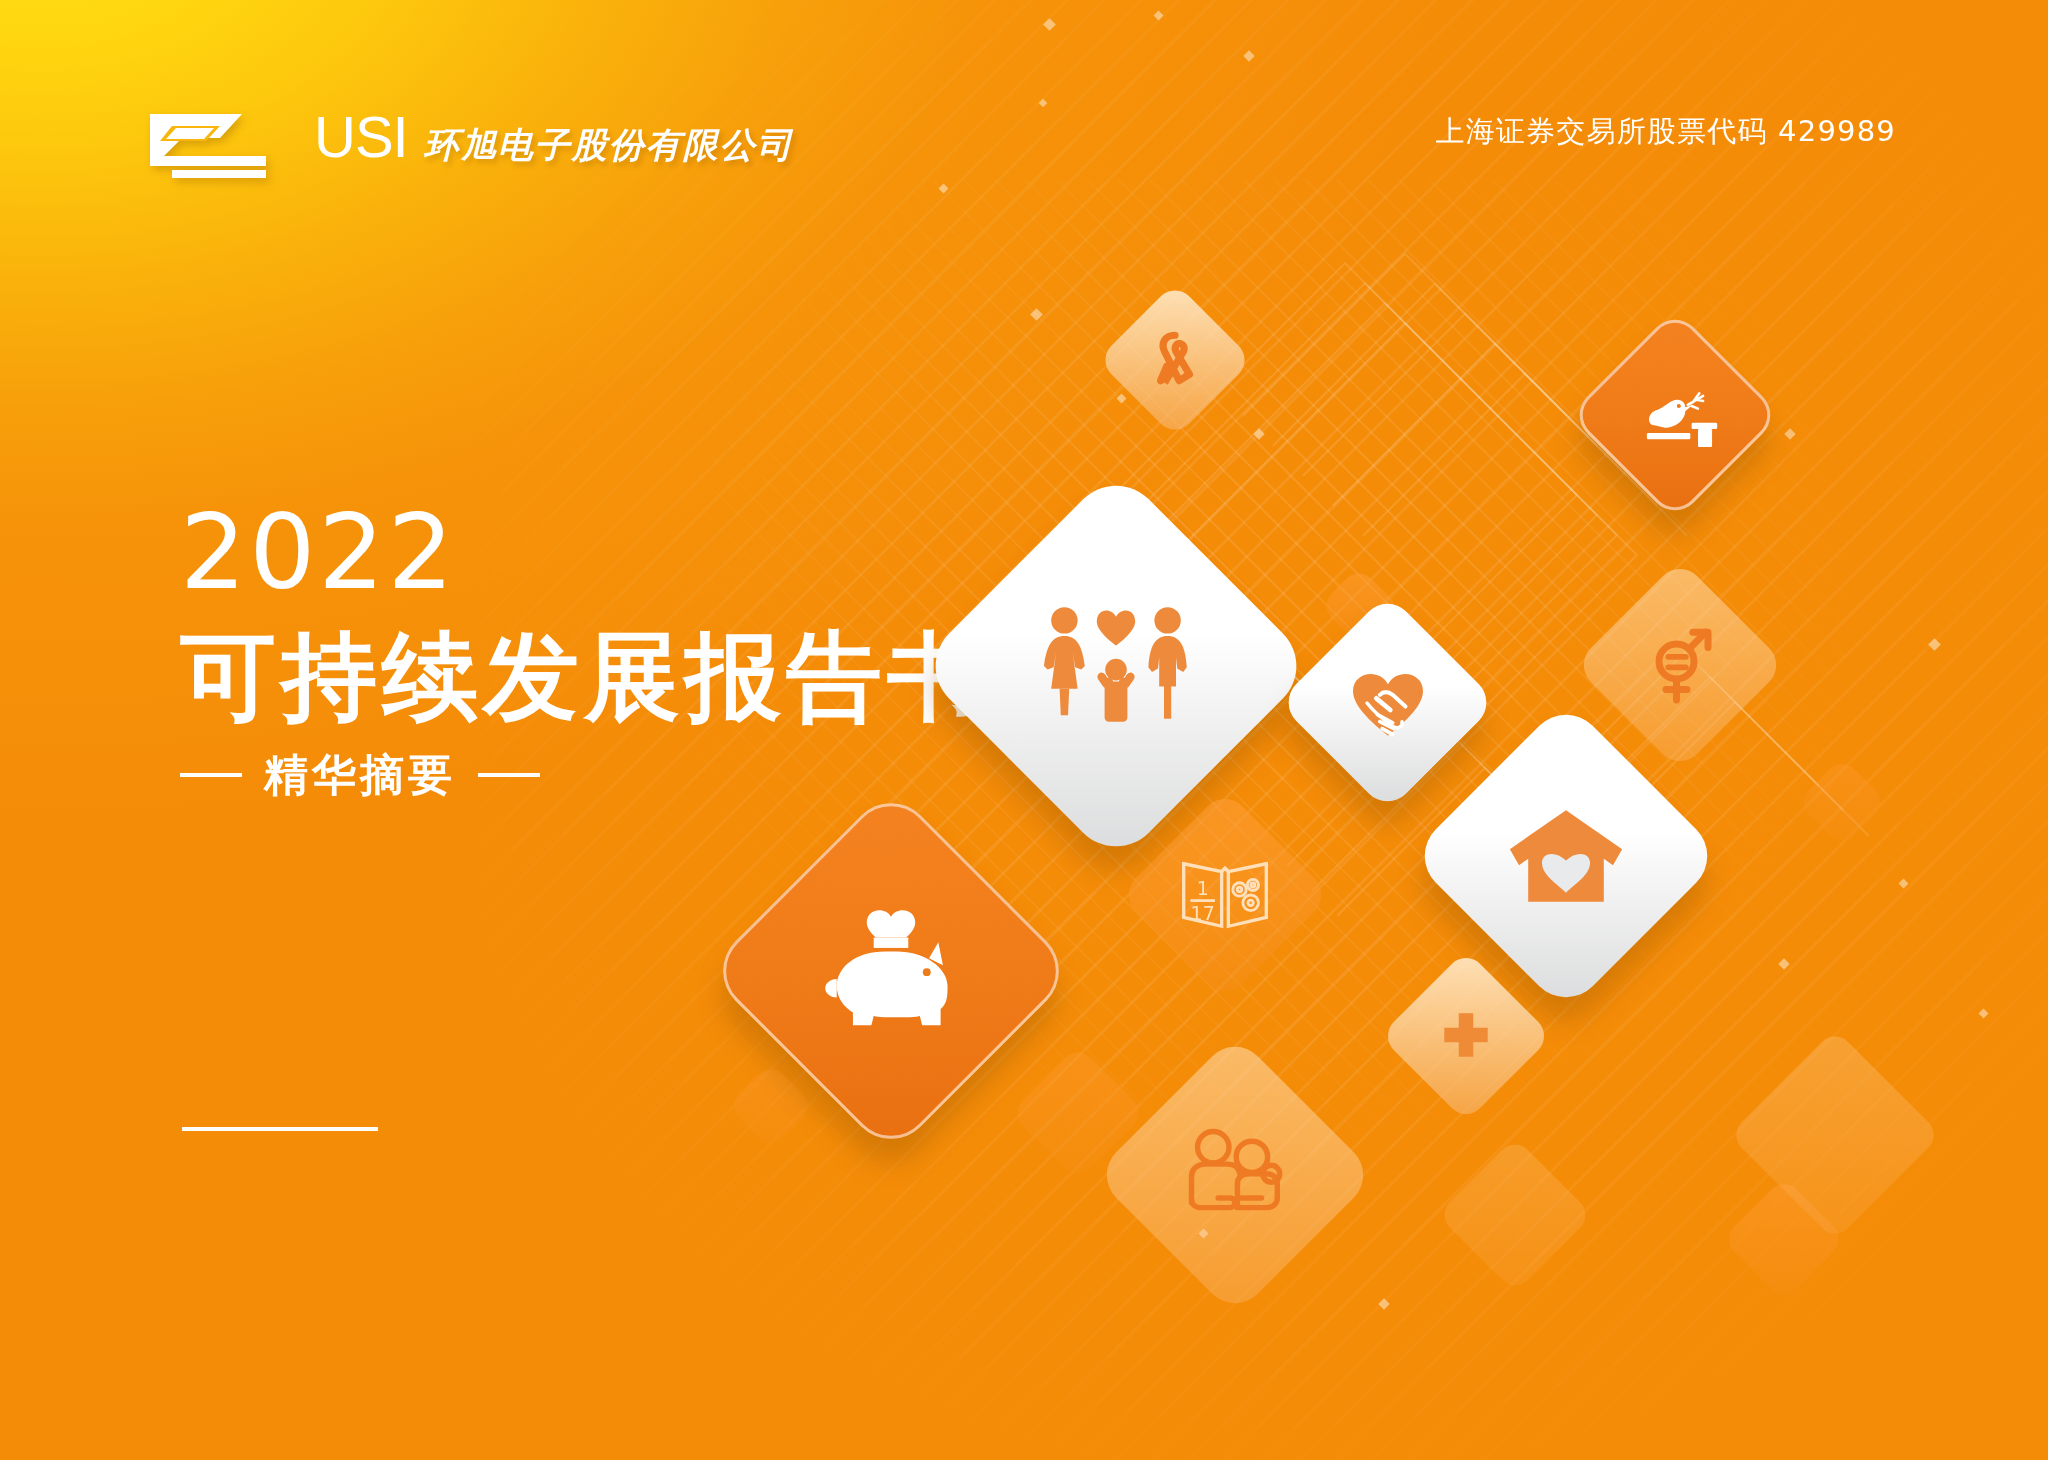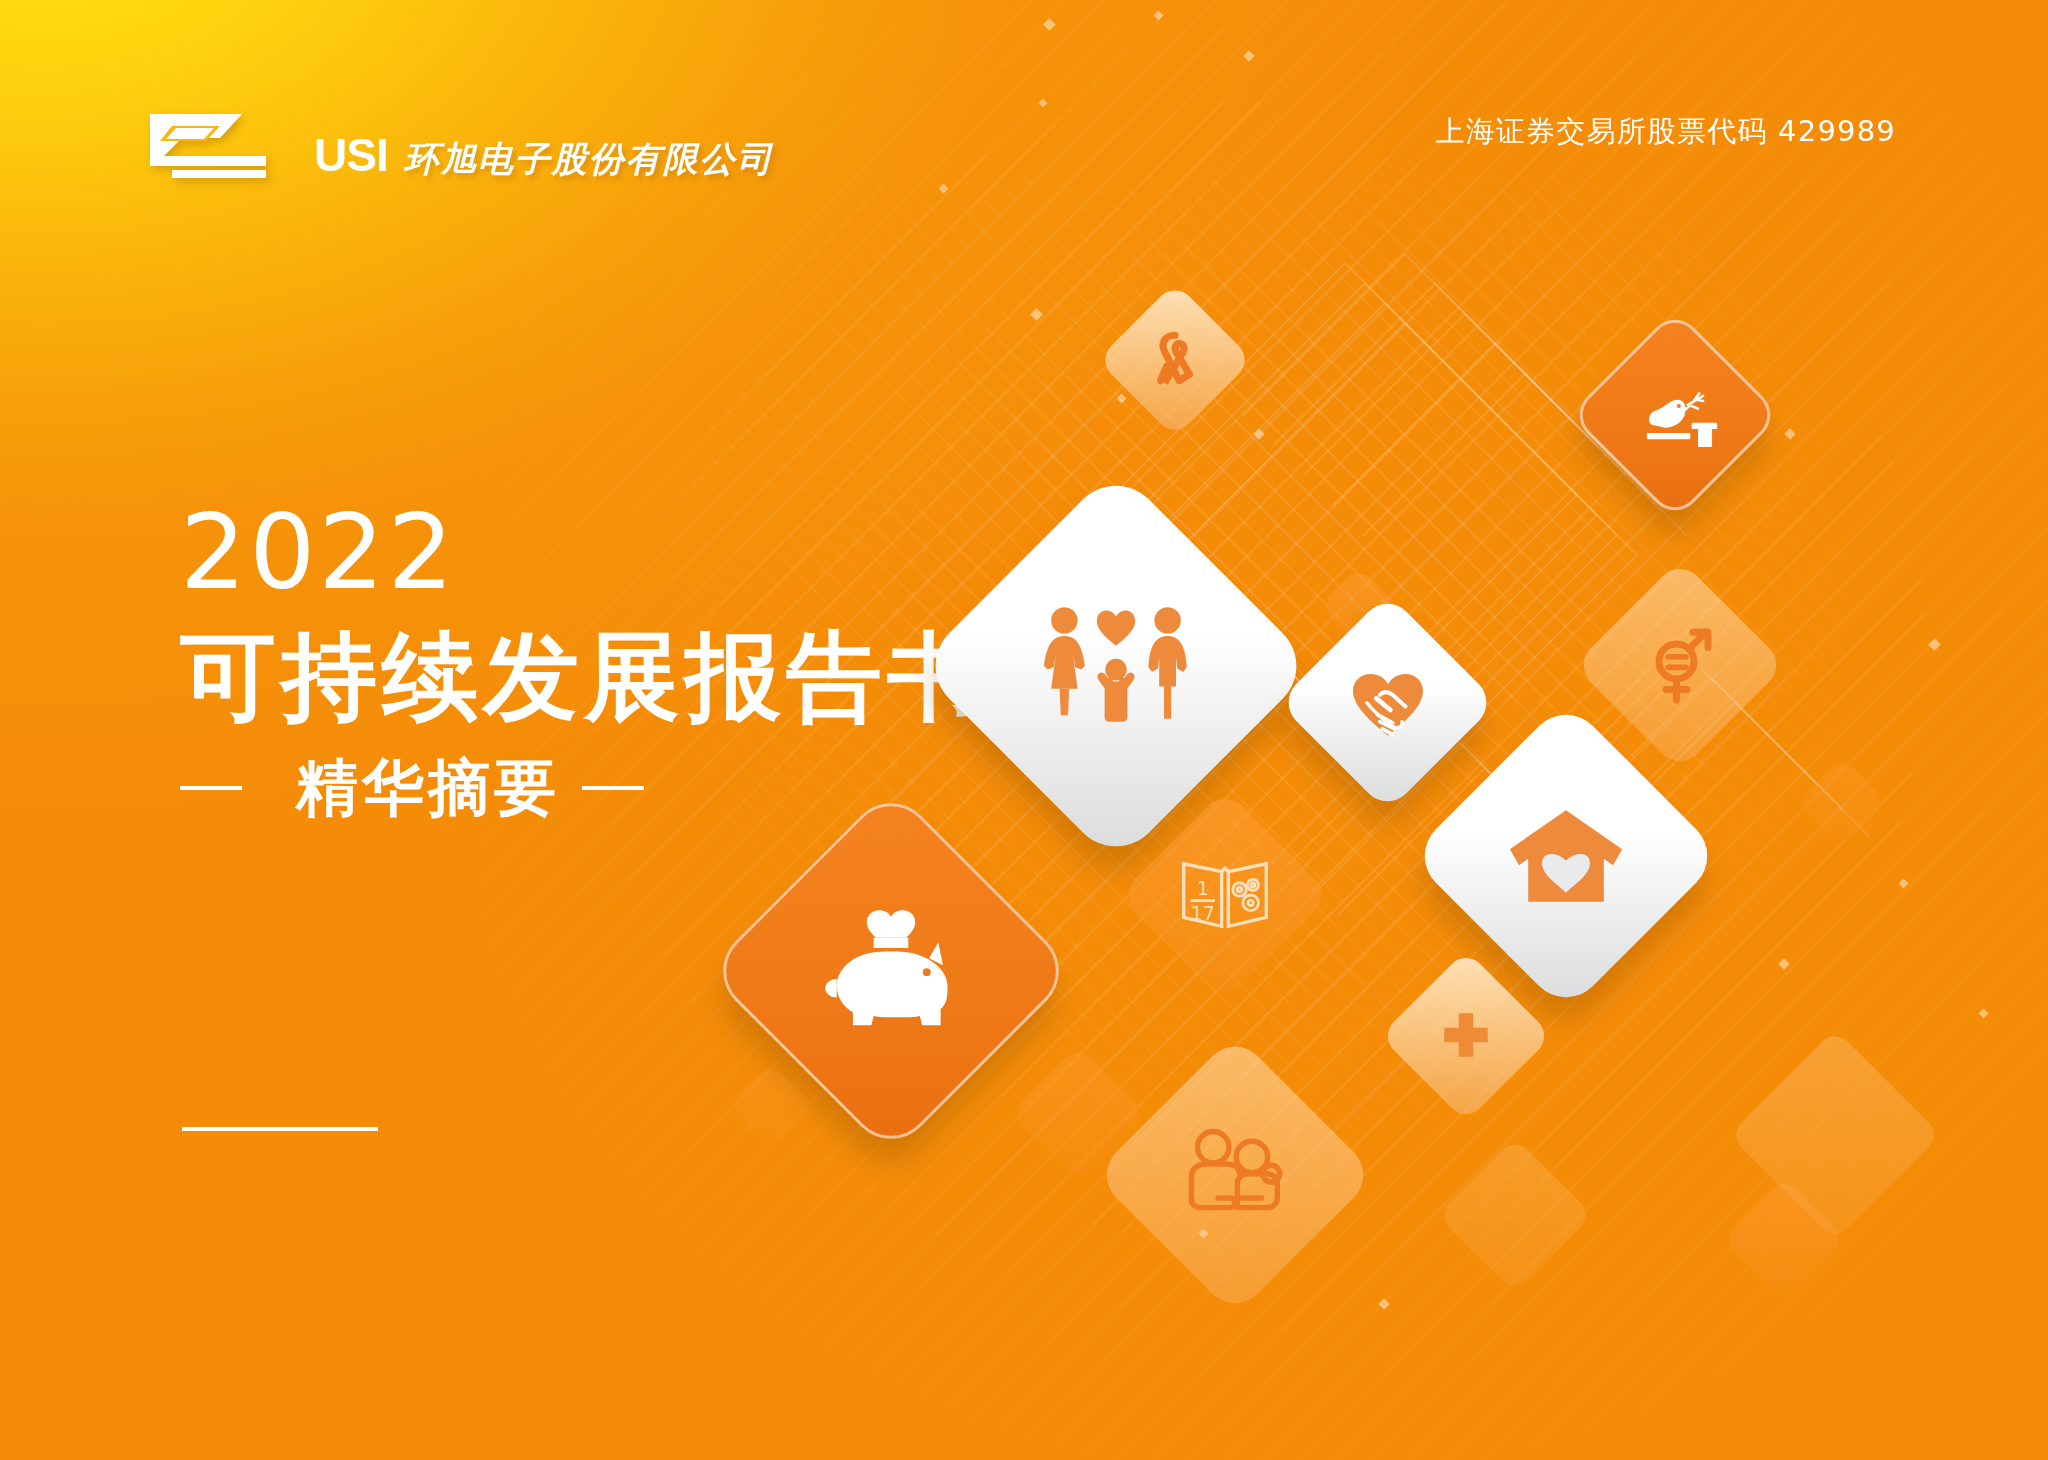--- a/index.html
+++ b/index.html
@@ -67,23 +67,22 @@
     font-size:35px;line-height:1.02;color:#fff;letter-spacing:2px;
     text-shadow:3px 4px 5px rgba(150,90,0,.3);
     white-space:nowrap;
   }
   .logo-en{
     font-size:20.5px;font-weight:700;color:#fff;letter-spacing:-0.1px;
     margin-top:5px;white-space:nowrap;
     text-shadow:2px 2px 3px rgba(150,90,0,.25);
   }
   .usi-word{
-    font-size:46px;font-weight:700;color:#fff;letter-spacing:-1px;
+    font-size:58px;font-weight:400;color:#fff;letter-spacing:-1px;
     line-height:1;
-    margin-top:24px;
   }
   .stock-code{
     position:absolute;right:152px;top:112px;
     color:#ffffff;font-size:29px;letter-spacing:1.2px;white-space:nowrap;
     font-family:"DejaVu Sans","Liberation Sans",sans-serif;
   }
 
   
   .title-block{position:absolute;left:180px;top:500px;}
   .t-year{
@@ -92,24 +91,23 @@
     font-family:"DejaVu Sans","Liberation Sans",sans-serif;
   }
   .t-main{
     font-size:96px;color:#fff;font-weight:700;letter-spacing:5px;
     line-height:1.08;white-space:nowrap;
     font-family:"DejaVu Sans","Liberation Sans",sans-serif;
   }
   .t-sub-row{display:flex;align-items:center;gap:22px;margin-top:16px;}
   .t-rule{width:62px;height:4px;background:#fff;}
   .t-sub{
-    font-size:62px;color:#fff;font-weight:700;letter-spacing:4px;
+    font-size:44px;color:#fff;font-weight:700;letter-spacing:4px;
     white-space:nowrap;
     font-family:"DejaVu Sans","Liberation Sans",sans-serif;
-    margin-left:32px;
   }
 
   
   .award{position:absolute;left:182px;top:1110px;color:#fff;}
   .aw-1{font-size:40px;font-weight:700;letter-spacing:-0.2px;line-height:1.12;}
   .aw-2{font-size:28px;font-weight:700;letter-spacing:-0.1px;margin-top:2px;}
   .aw-rule{width:196px;height:4px;background:#fff;margin:17px 0 12px;}
   .aw-3{font-size:38px;font-weight:700;letter-spacing:-0.3px;}
 
   

